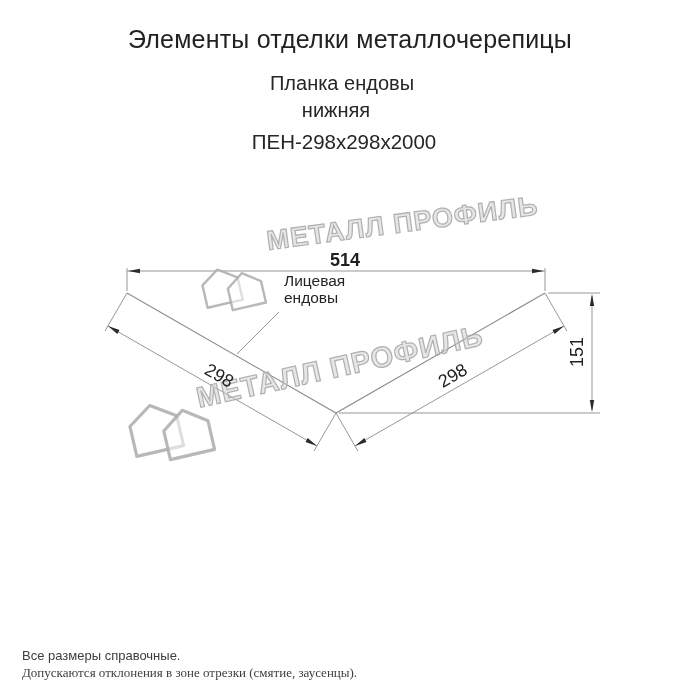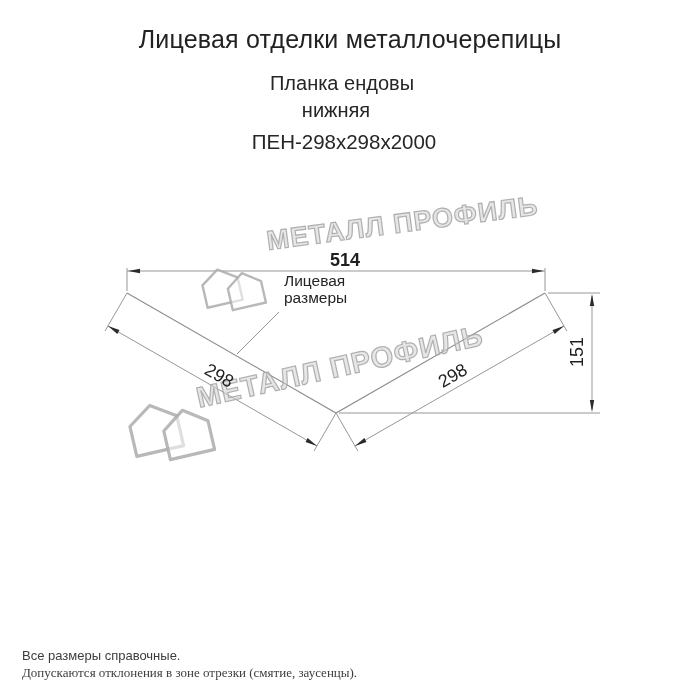--- a/index.html
+++ b/index.html
@@ -41,21 +41,21 @@
 
   .footer-note { position:absolute; left:22px; font-size:13px; color:#3d3d3d; }
   .footer-note-1 { top:648px; }
   .footer-note-2 { top:665px;font-family:Liberation Serif, serif; }
 </style>
 </head>
 <body>
 
 <div class="stage">
 
-  <div class="abs centered page-title">Лицевая отделки металлочерепицы</div>
+  <div class="abs centered page-title">Элементы отделки металлочерепицы</div>
   <div class="abs centered subtitle-1">Планка ендовы</div>
   <div class="abs centered subtitle-2">нижняя</div>
   <div class="abs centered product-code">ПЕН-298x298x2000</div>
 
   <svg class="drawing" width="700" height="700" viewBox="0 0 700 700">
 
     <path class="pline" d="M127,293 L336,413 L545,293"></path>
 
     <line class="dline" x1="127" y1="291" x2="127" y2="268"></line>
     <line class="dline" x1="545" y1="291" x2="545" y2="268"></line>
@@ -96,19 +96,19 @@
   </svg>
   <div class="wm-text wm-text-2">МЕТАЛЛ ПРОФИЛЬ</div>
 
   <div class="dim-label dim-514">514</div>
   <div class="dim-label dim-298-left">298</div>
   <div class="dim-label dim-298-right">298</div>
   <div class="dim-label dim-151">151</div>
 
   <div class="face-label">
     <div>Лицевая</div>
-    <div>размеры</div>
+    <div>ендовы</div>
   </div>
 
   <div class="footer-note footer-note-1">Все размеры справочные.</div>
   <div class="footer-note footer-note-2">Допускаются отклонения в зоне отрезки (смятие, заусенцы).</div>
 
 </div>
 
 </body></html>

